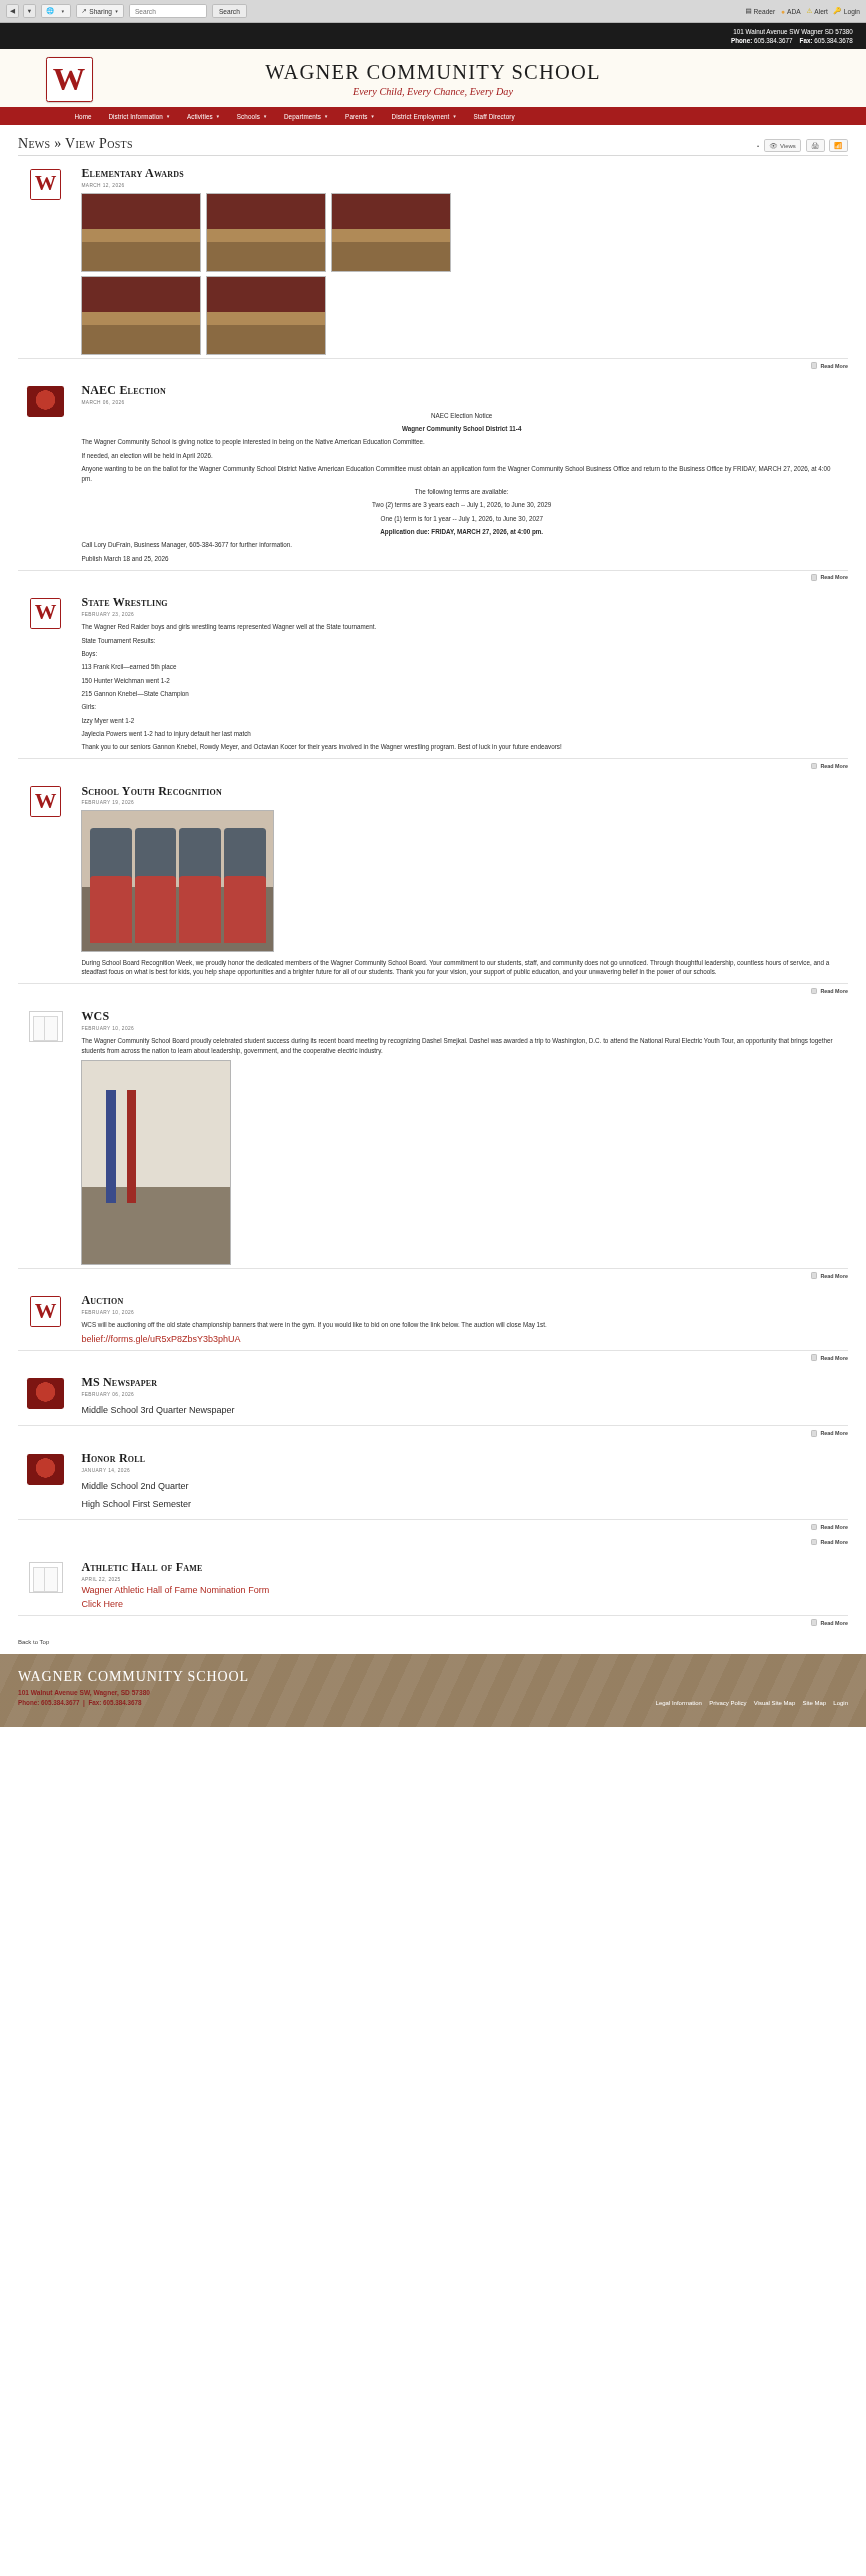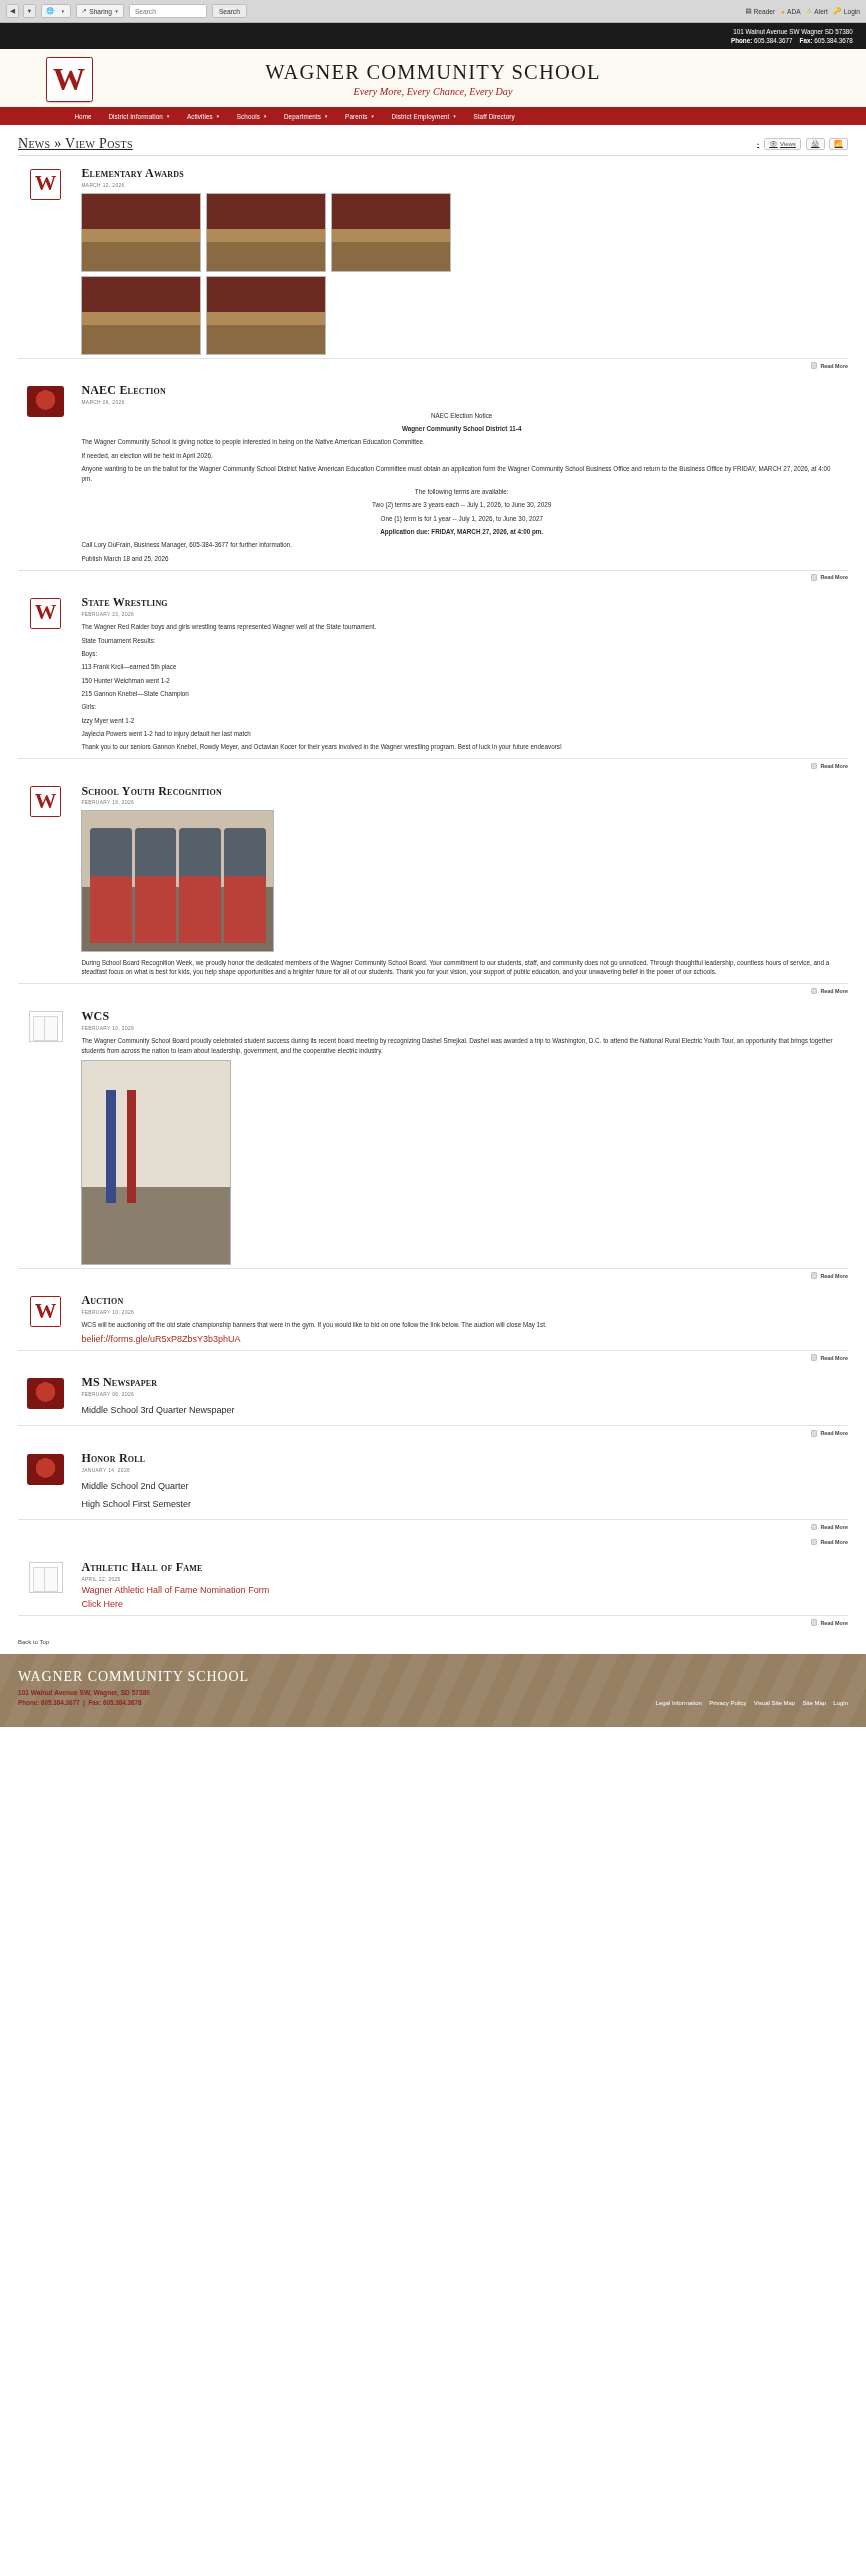--- a/index.html
+++ b/index.html
@@ -88,22 +88,22 @@
   }
   .mainnav .nav-item {
     color:#fff; font-size:6.3px; padding:0 8.4px; height:18px;
     display:flex; align-items:center; gap:3px; letter-spacing:0.1px;
   }
   .caret { font-size:4.2px; opacity:.9; }
 
   
   .page-wrap { padding:0 18px; }
   .page-head {
-    display:flex; align-items:center; justify-content:space-between;
-    padding:10.8px 0 3.6px 0; border-bottom:0.6px solid #d8d8d8;text-decoration:underline;
+    display:flex; align-items:flex-end; justify-content:space-between;
+    padding:10.8px 0 3.6px 0; border-bottom:0.6px solid #d8d8d8;
   }
   .page-title {
     font-family:"Liberation Serif", serif; font-size:14px; color:#2a2a2a;
     font-variant:small-caps; letter-spacing:0.3px;
   }
   .page-tools { display:flex; align-items:center; gap:4.8px; font-size:6px; color:#555; }
   .tool-pill {
     border:0.6px solid #c9c9c9; border-radius:1.8px; background:#f7f7f7;
     padding:1.2px 4.2px; display:flex; align-items:center; gap:2.4px; font-size:6px;
   }
@@ -292,21 +292,21 @@
 </div>
 
 <div class="masthead">
   <div class="logo-wrap">
     <div class="logo-shield">
       <span class="w">W</span>
     </div>
   </div>
   <div class="masthead-text">
     <div class="school-name">WAGNER COMMUNITY SCHOOL</div>
-    <div class="school-tag">Every More, Every Chance, Every Day</div>
+    <div class="school-tag">Every Child, Every Chance, Every Day</div>
   </div>
 </div>
 
 <div class="mainnav" id="mainnav">
     <div class="nav-item">
       <span>Home</span>
     </div>
     <div class="nav-item">
       <span>District Information</span>
       <span class="caret">▼</span>

